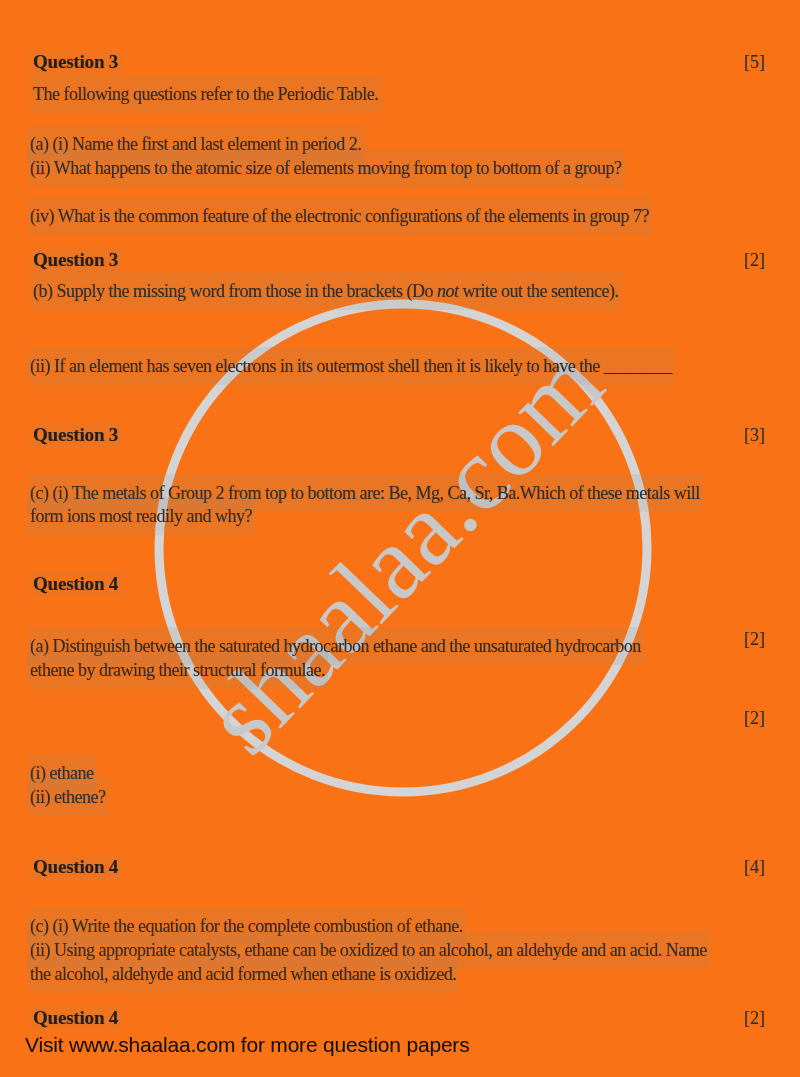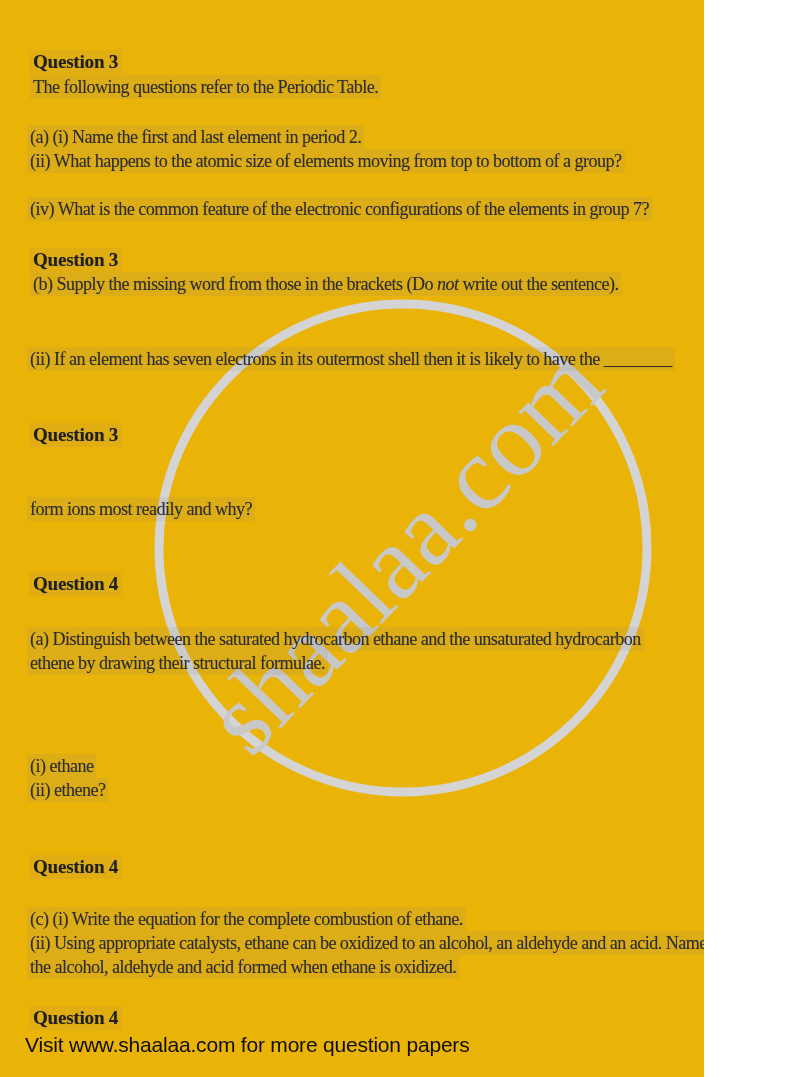--- a/index.html
+++ b/index.html
@@ -1,40 +1,40 @@
 <!DOCTYPE html>
 <html><head>
 <meta charset="utf-8">
 <style>
   html,body{margin:0;padding:0;background:#ffffff;}
   .page{
     position:relative;
-    width:704px;height:1077px;
-    background:#eab308;
+    width:800px;height:1077px;
+    background:#f97316;
     overflow:hidden;
     font-family:"Liberation Serif", serif;
   }
   .watermark{position:absolute;left:0;top:0;z-index:0;}
   .h,.l,.m,.footer{position:absolute;z-index:1;white-space:nowrap;}
   .h{
     left:33px;
     font:700 19px/24px "Liberation Serif", serif;
     color:#1f1f1f;
     letter-spacing:-0.2px;
     background:rgba(130,130,130,0.09);
     padding:0 4px;margin-left:-4px;
     text-shadow:0.3px 0.3px 0.7px rgba(60,60,60,0.45);
   }
   .l{
     left:30px;
     font:18px/24px "Liberation Serif", serif;
     color:#2d2d2d;
     letter-spacing:-0.5px;
     background:rgba(130,130,130,0.12);
-    padding:0 3px;margin-left:-3px;
+    padding:7px 3px;margin-left:-3px;
     text-shadow:0.3px 0.3px 0.7px rgba(60,60,60,0.40);
   }
   .l em{font-style:italic;text-align:center;}
   .m{
     left:744px;
     font:18px/24px "Liberation Serif", serif;
     color:#2d2d2d;
     text-shadow:0.3px 0.3px 0.7px rgba(60,60,60,0.40);
   }
   .footer{
@@ -61,20 +61,21 @@
   <div class="l" style="top:149px">(ii) What happens to the atomic size of elements moving from top to bottom of a group?</div>
   <div class="l" style="top:197px">(iv) What is the common feature of the electronic configurations of the elements in group 7?</div>
 
   <div class="h" style="top:248px">Question 3</div>
   <div class="m" style="top:248px">[2]</div>
   <div class="l" style="top:272px;left:33px"><span>(b) Supply the missing word from those in the brackets (Do </span><em>not</em><span> write out the sentence).</span></div>
   <div class="l" style="top:347px">(ii) If an element has seven electrons in its outermost shell then it is likely to have the ________</div>
 
   <div class="h" style="top:423px">Question 3</div>
   <div class="m" style="top:423px">[3]</div>
+  <div class="l" style="top:474px">(c) (i) The metals of Group 2 from top to bottom are: Be, Mg, Ca, Sr, Ba.Which of these metals will</div>
   <div class="l" style="top:497px">form ions most readily and why?</div>
 
   <div class="h" style="top:572px">Question 4</div>
 
   <div class="m" style="top:627px">[2]</div>
   <div class="l" style="top:627px">(a) Distinguish between the saturated hydrocarbon ethane and the unsaturated hydrocarbon</div>
   <div class="l" style="top:651px">ethene by drawing their structural formulae.</div>
 
   <div class="m" style="top:706px">[2]</div>
   <div class="l" style="top:754px">(i) ethane</div>

